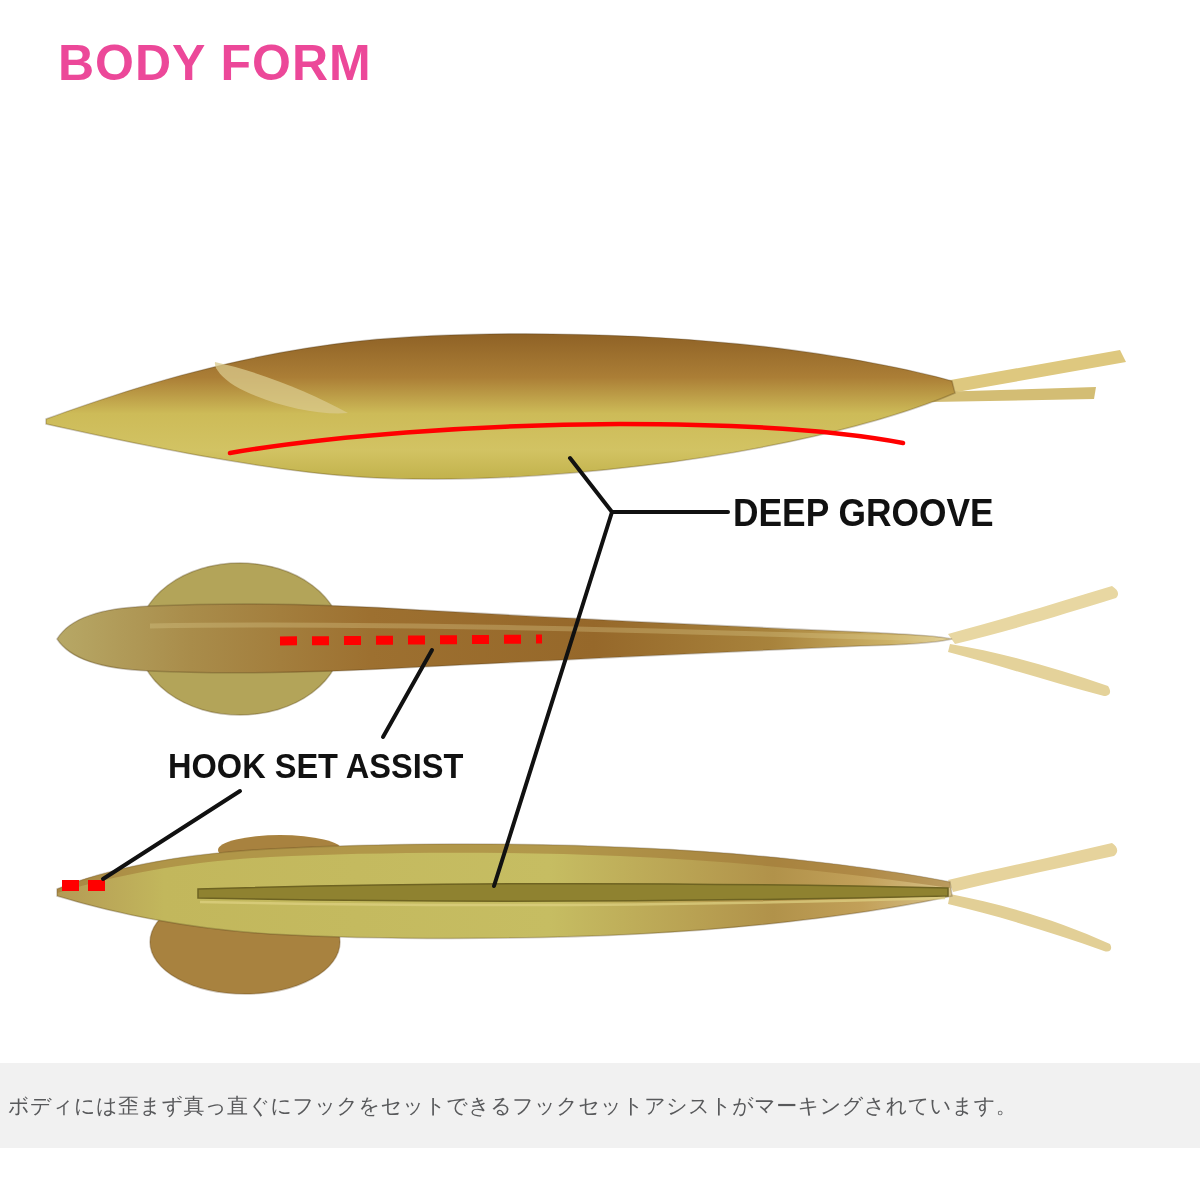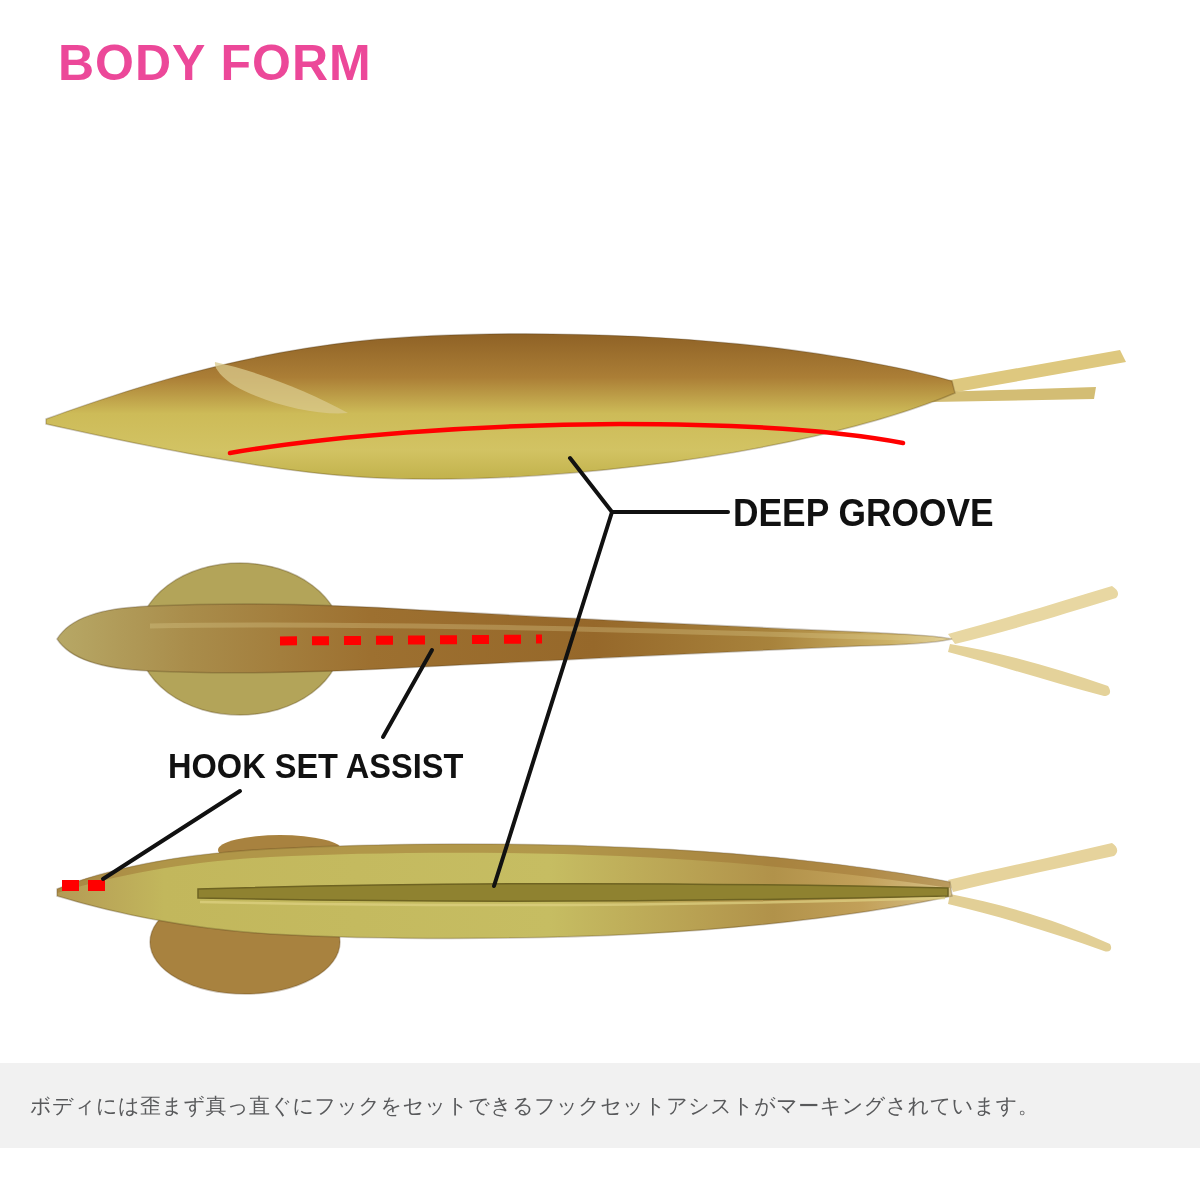--- a/index.html
+++ b/index.html
@@ -7,21 +7,21 @@
           font-family:"Liberation Sans",sans-serif;}
   .stage{position:absolute;left:0;top:0;width:1200px;height:1200px;}
   .page-title{position:absolute;left:10px;top:34px;font-size:50px;font-weight:bold;
               color:#ec4899;letter-spacing:1px;white-space:nowrap;margin-left:48px;}
   .callout{position:absolute;font-weight:bold;color:#111;white-space:nowrap;
            transform:scaleX(0.93);transform-origin:left center;}
   .callout.deep-groove{left:733px;top:492px;font-size:38px;}
   .callout.hook-set{left:168px;top:746px;font-size:35px;}
   .footer-bar{position:absolute;left:0;top:1063px;width:1200px;height:85px;
               background:#f1f1f1;display:flex;align-items:center;}
-  .footer-text{margin-left:30px;font-size:21px;color:#58595b;letter-spacing:0.5px;}
+  .footer-text{margin-left:8px;font-size:21px;color:#58595b;letter-spacing:0.5px;}
 </style>
 </head>
 <body>
 
 <div class="canvas">
 
   <svg class="stage" viewBox="0 0 1200 1200">
     <defs>
       <linearGradient id="gradSide" x1="0" y1="0" x2="0" y2="1">
         <stop offset="0" stop-color="#8f6226"></stop>

